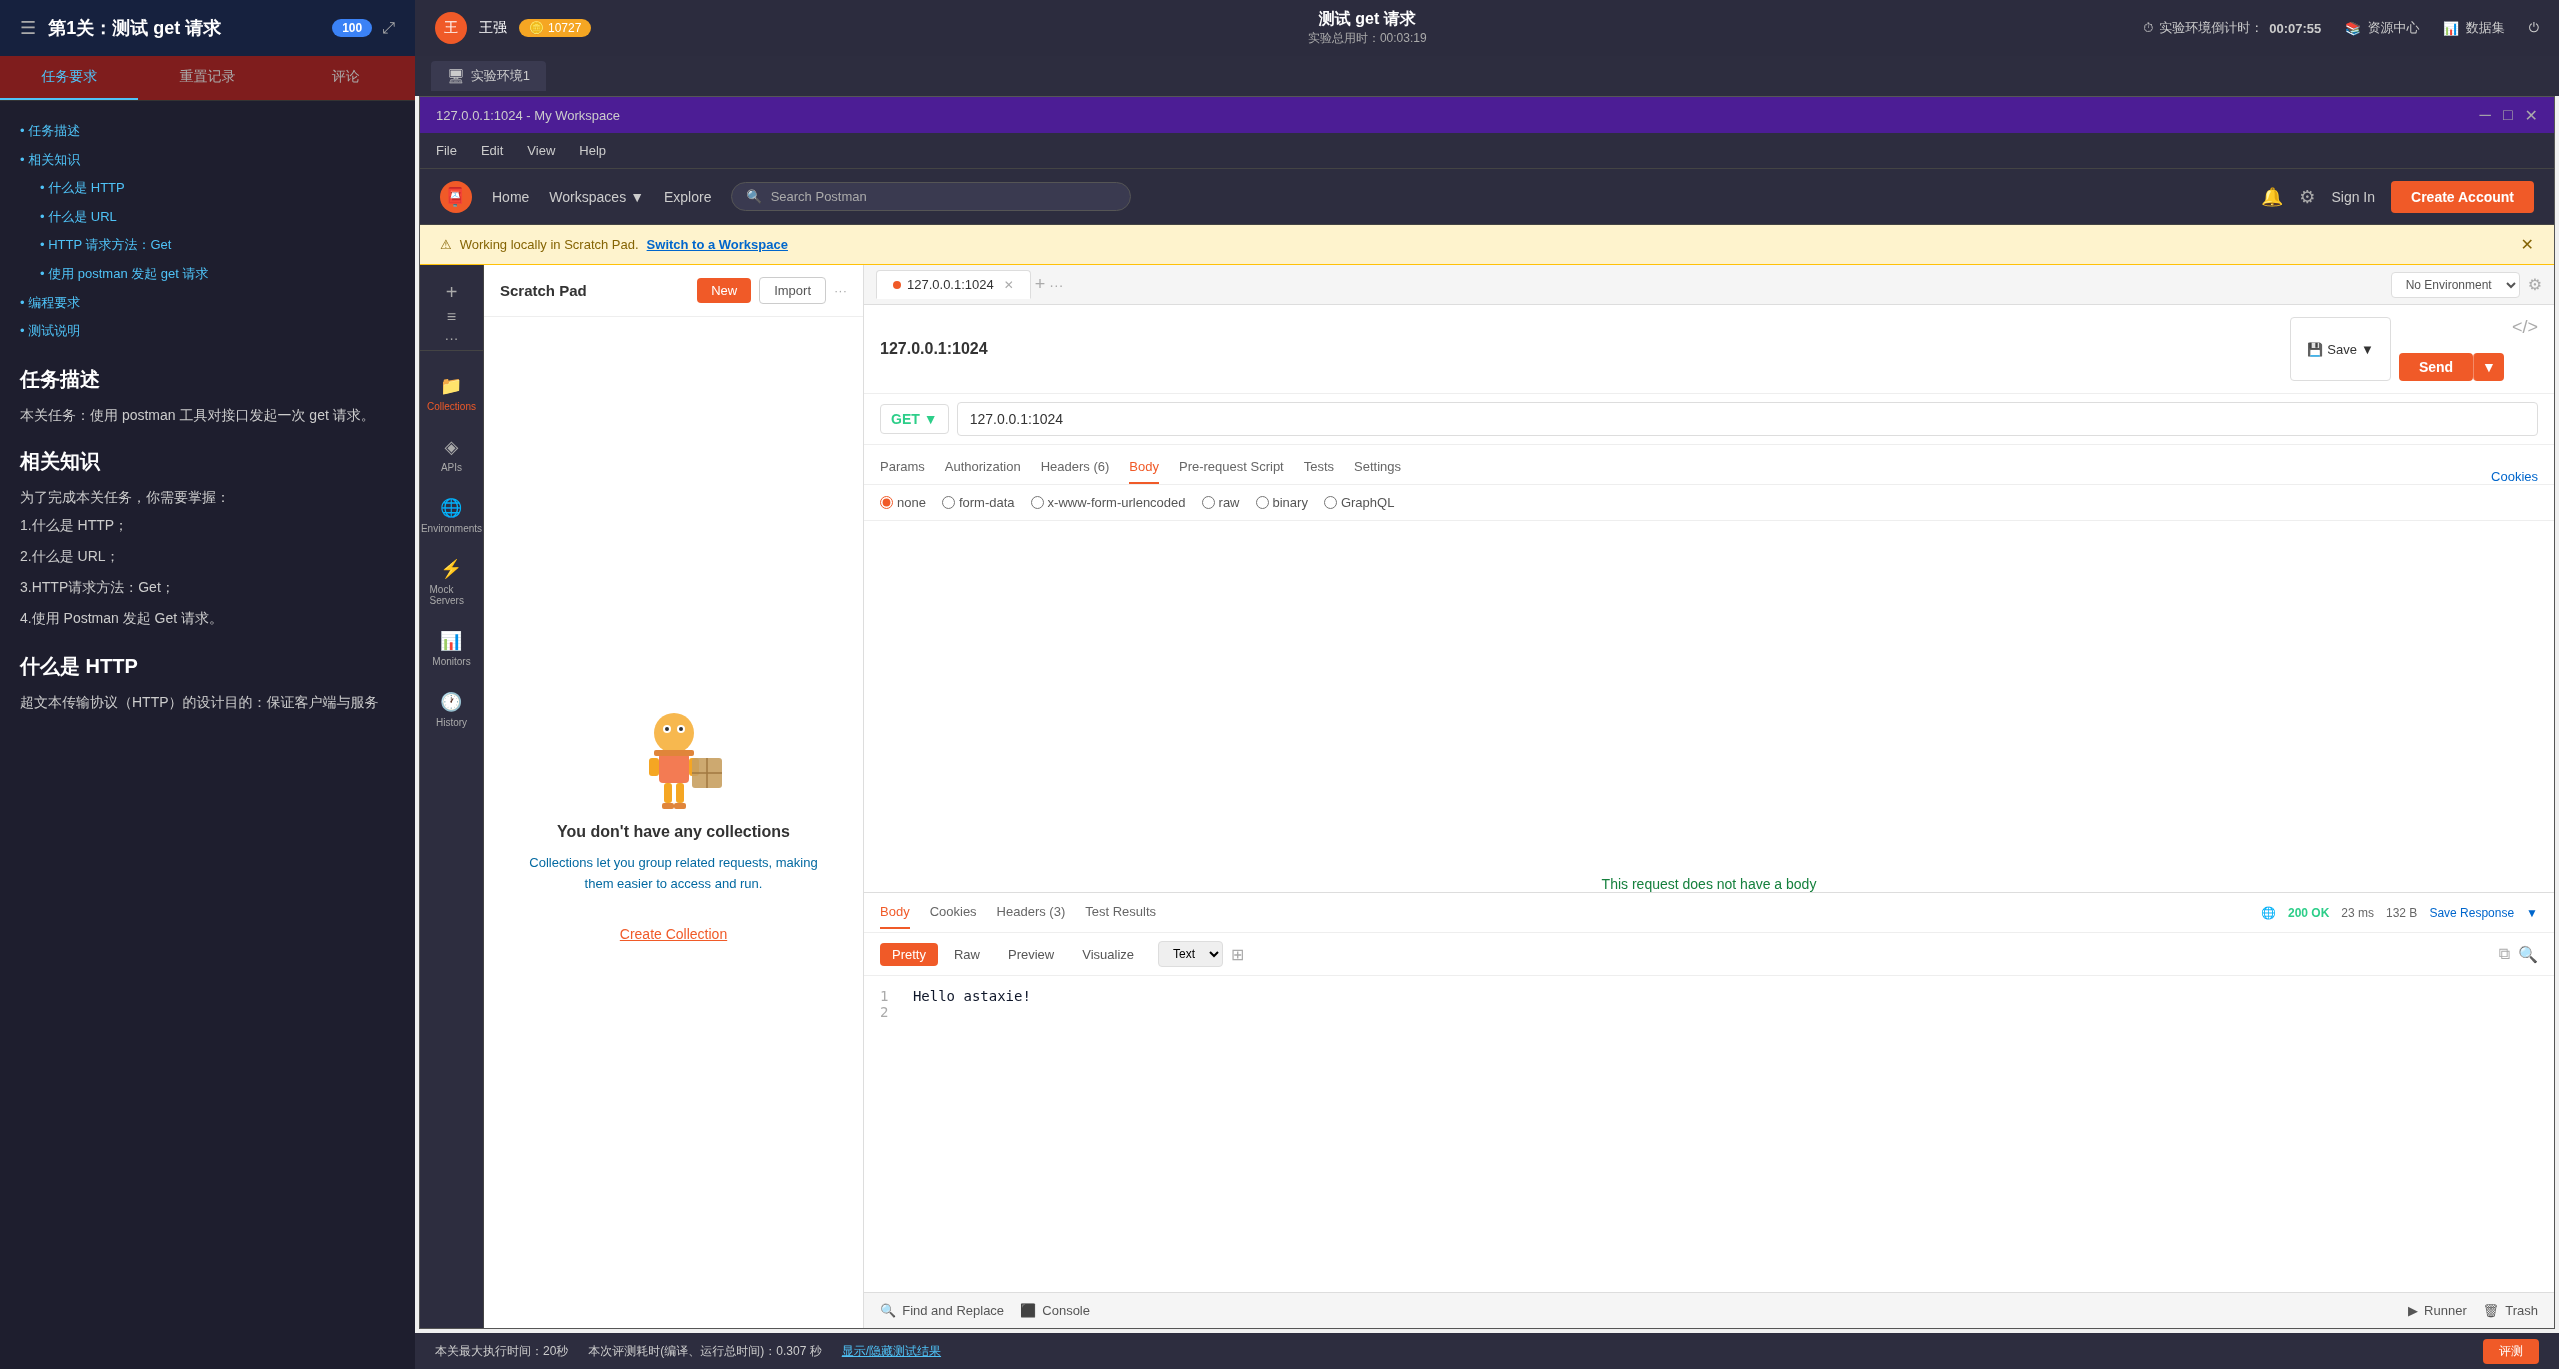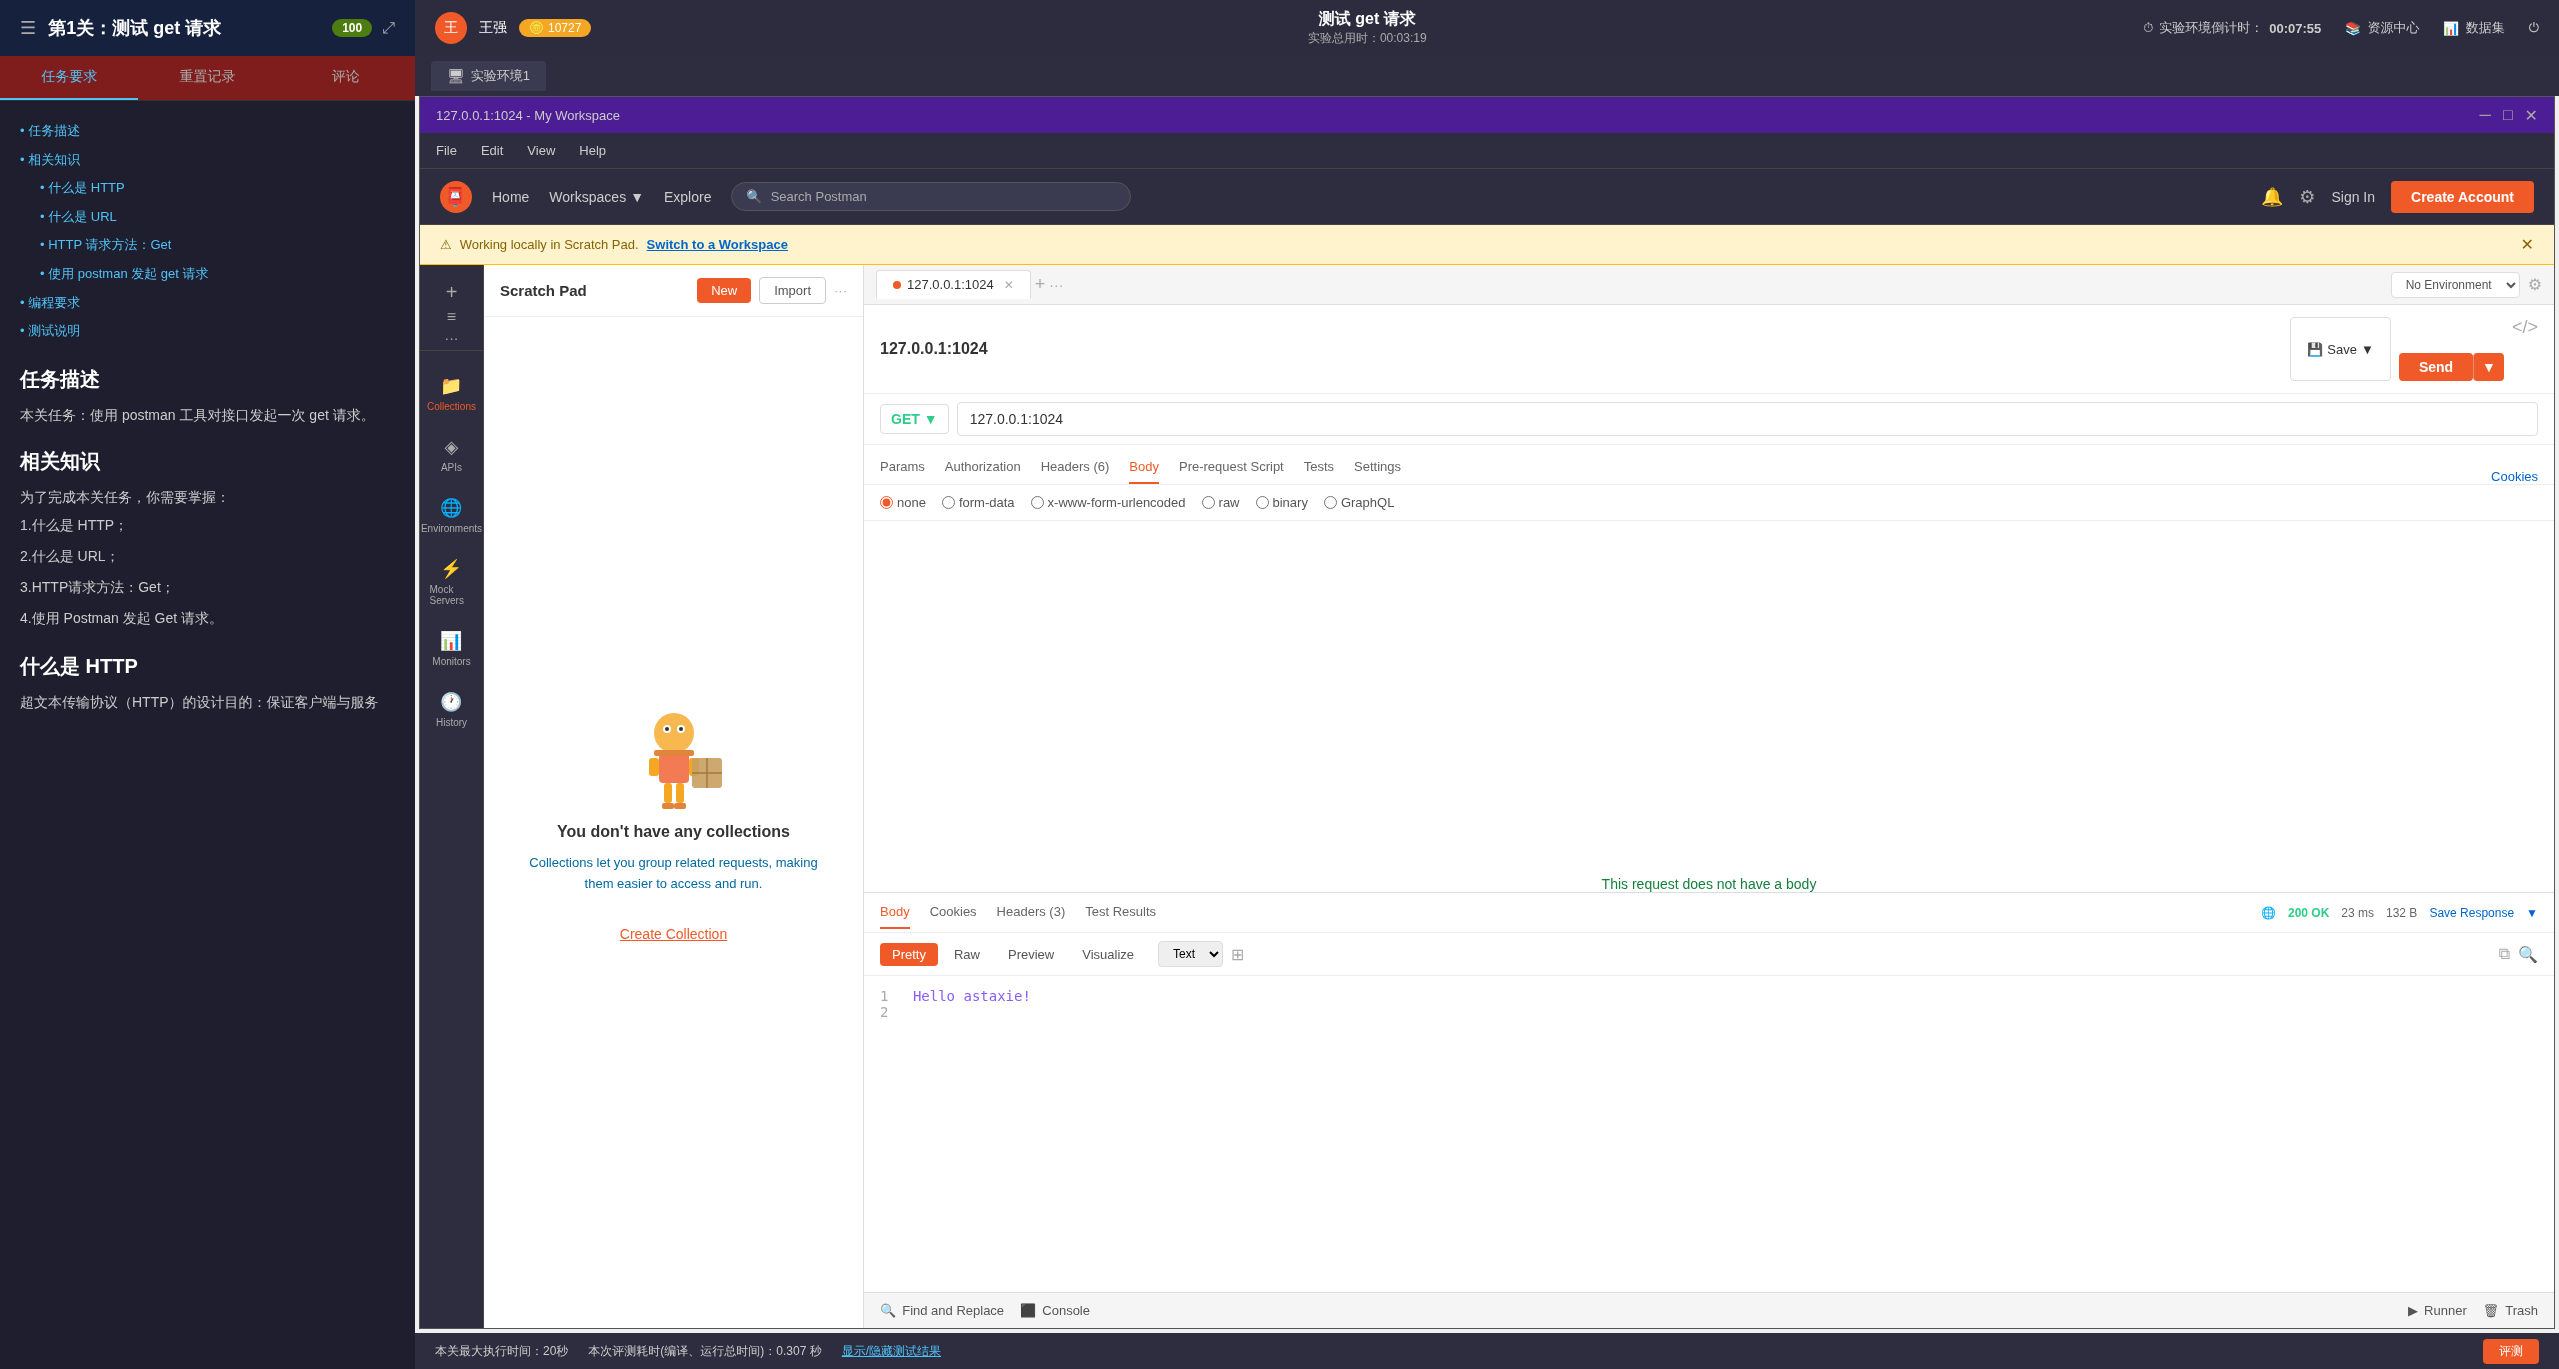--- a/index.html
+++ b/index.html
@@ -9,21 +9,21 @@
     .left-panel {
       position: absolute; left: 0; top: 0; width: 415px; height: 1369px;
       background: #1e1e2e; color: #eee; display: flex; flex-direction: column;
     }
     .left-header {
       background: #16213e; padding: 16px 20px; display: flex; align-items: center; justify-content: space-between; min-height: 56px;
     }
     .left-header-left { display: flex; align-items: center; gap: 12px; }
     .menu-icon { color: #aaa; font-size: 18px; cursor: pointer; }
     .left-title { font-size: 18px; font-weight: 600; color: #fff; }
-    .badge-100 { background: #4d7c0f; color: #fff; border-radius: 12px; padding: 2px 10px; font-size: 12px; font-weight: bold; }
+    .badge-100 { background: #3b82f6; color: #fff; border-radius: 12px; padding: 2px 10px; font-size: 12px; font-weight: bold; }
     .expand-icon { color: #aaa; font-size: 16px; }
 
     .left-tabs { display: flex; border-bottom: 1px solid #333; background: #7f1d1d; }
     .left-tab { flex: 1; text-align: center; padding: 12px 8px; font-size: 14px; color: #aaa; cursor: pointer; border-bottom: 2px solid transparent; }
     .left-tab.active { color: #4fc3f7; border-bottom: 2px solid #4fc3f7; }
 
     .left-content { flex: 1; overflow-y: auto; padding: 16px 20px; }
     .nav-section { margin-bottom: 8px; }
     .nav-item { color: #4fc3f7; font-size: 13px; line-height: 2.2; cursor: pointer; }
     .nav-item-nested { padding-left: 20px; }
@@ -180,21 +180,21 @@
     
     .resp-format { display: flex; align-items: center; padding: 8px 16px; gap: 4px; border-bottom: 1px solid #eee; }
     .fmt-tab { padding: 4px 12px; font-size: 13px; color: #555; cursor: pointer; border-radius: 4px; }
     .fmt-tab.active { background: #f05a28; color: #fff; border-radius: 4px; }
     .fmt-select { border: 1px solid #ddd; border-radius: 4px; padding: 4px 10px; font-size: 12px; margin-left: 8px; }
     .fmt-actions { margin-left: auto; display: flex; gap: 8px; color: #aaa; font-size: 16px; }
 
     
     .resp-body { flex: 1; padding: 12px 16px; font-family: monospace; font-size: 14px; color: #333; overflow-y: auto; background: #fff; }
     .line-num { color: #aaa; margin-right: 16px; user-select: none; }
-    .resp-text { color: #8b5cf6; }
+    .resp-text { color: #0f172a; }
 
     
     .bottom-toolbar {
       background: #f5f5f5; height: 36px; display: flex; align-items: center;
       padding: 0 16px; gap: 16px; border-top: 1px solid #ddd; font-size: 13px; color: #555;
     }
     .bottom-tool { display: flex; align-items: center; gap: 6px; cursor: pointer; }
     .bottom-tool-right { margin-left: auto; display: flex; gap: 16px; }
 
     

